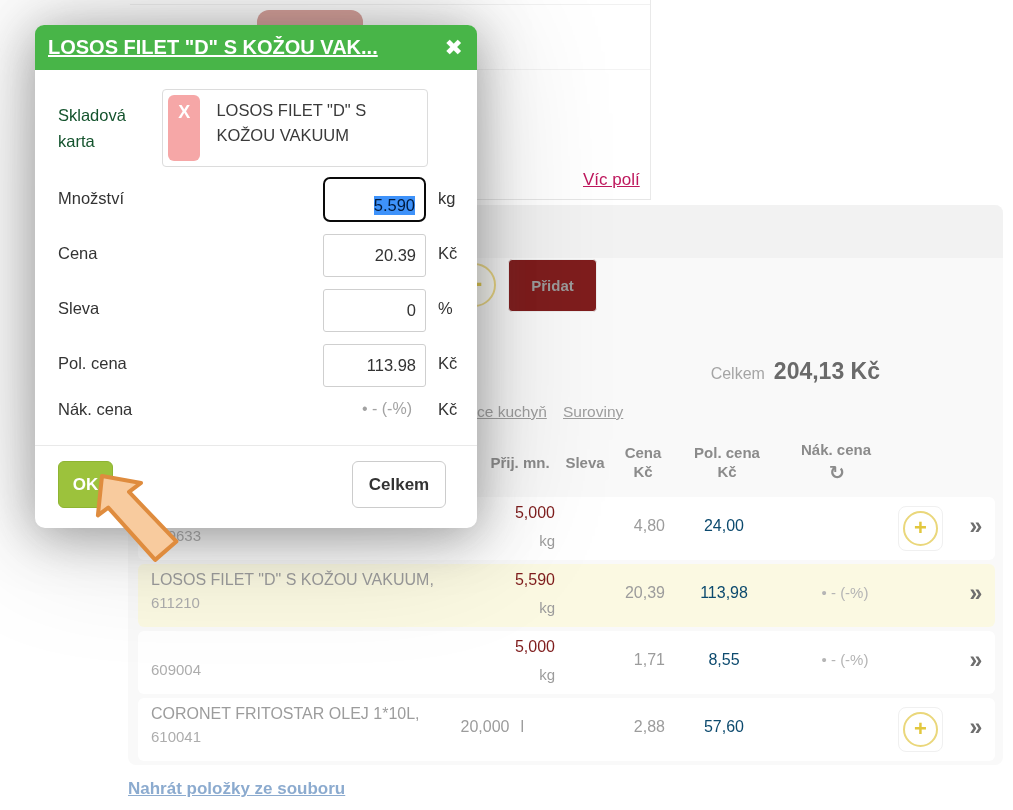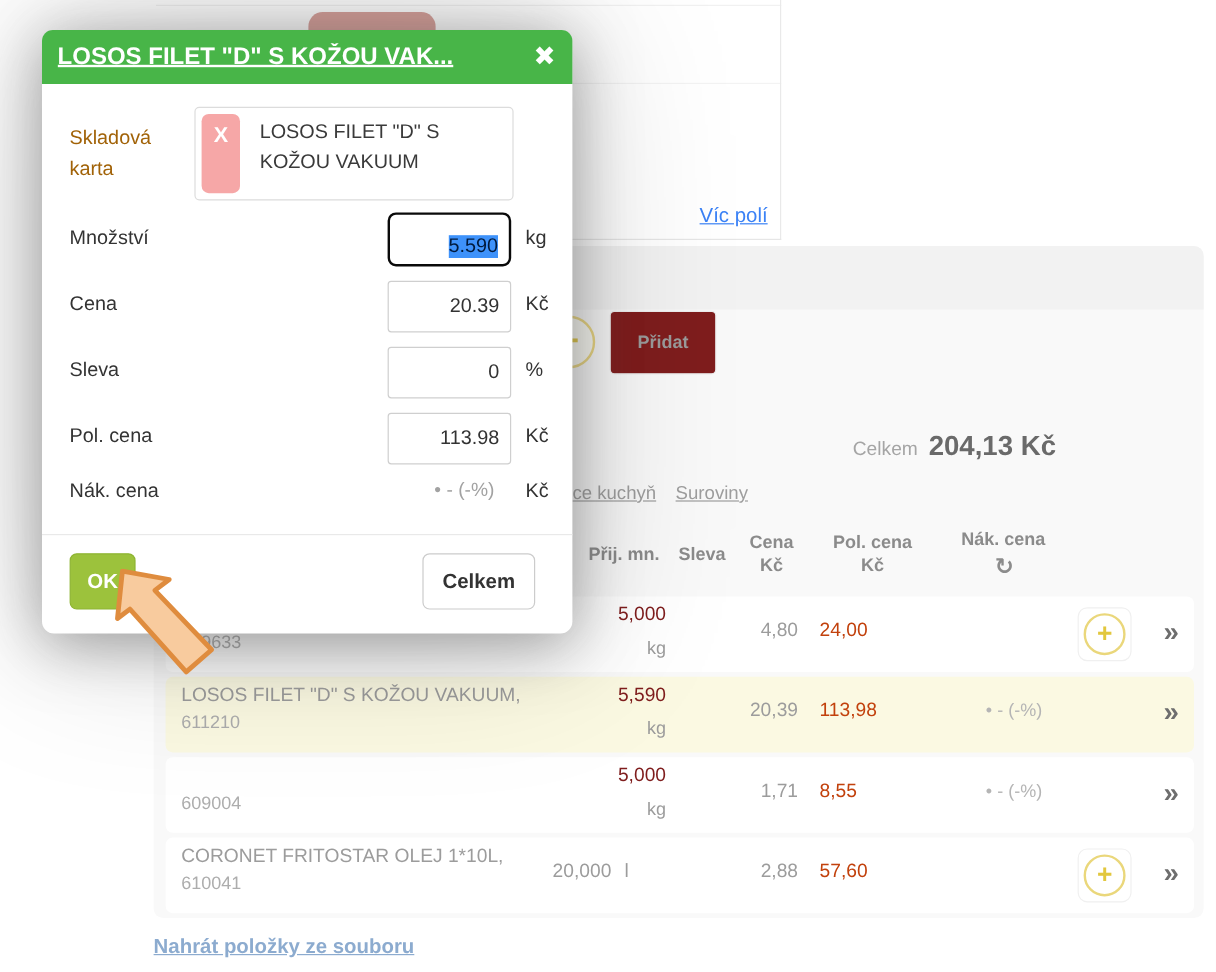--- a/index.html
+++ b/index.html
@@ -6,21 +6,21 @@
   body { font-family:"Liberation Sans", sans-serif; background:#fff; }
   .screen { position:relative; width:1013px; height:810px; background:#fff; overflow:hidden; }
   .abs { position:absolute; }
 
   
   .pink-peek { left:257px; top:10px; width:106px; height:16px; background:#d8a09a; border-radius:12px 12px 0 0; }
   .hline1 { left:130px; top:4px; width:521px; height:1px; background:#f1f1f1; }
   .hline2 { left:477px; top:69px; width:174px; height:1px; background:#f3f3f3; }
   .vline1 { left:650px; top:0; width:1px; height:200px; background:#e9e9e9; }
   .hline3 { left:462px; top:199px; width:189px; height:1px; background:#e6e6e6; }
-  .link { color:#3b82f6; text-decoration:underline; cursor:pointer; }
+  .link { color:#be185d; text-decoration:underline; cursor:pointer; }
   .vic-poli { left:583px; top:170px; font-size:17px; }
   .main-panel { left:128px; top:205px; width:875px; height:560px; background:#f9f9f9; border-radius:8px; }
   .panel-band { left:128px; top:205px; width:875px; height:53px; background:#f2f2f2; border-radius:8px 8px 0 0; }
   .plus-circle-btn { left:452px; top:263px; width:44px; height:44px; border:2px solid #ecd77f; border-radius:50%;
     color:#e0c63f; font-size:29px; font-weight:bold; text-align:center; line-height:38px; background:#fcfcf6; cursor:pointer; }
   .pridat-btn { left:508px; top:259px; width:89px; height:53px; background:#7f1d1d; border:1px solid #ededed;
     border-radius:4px; color:#9b9b9b; font-weight:bold; font-size:15px; display:flex; align-items:center; justify-content:center; cursor:pointer; }
   .celkem-wrap { left:640px; top:358px; width:240px; text-align:right; }
   .celkem-label { font-size:16px; color:#a5a5a5; }
   .celkem-value { font-size:23px; font-weight:bold; color:#6a6a6a; margin-left:9px; }
@@ -39,36 +39,36 @@
   .trow { left:138px; width:857px; height:63px; background:#fff; border-radius:6px; cursor:pointer; }
   .trow.hl { background:#fbf9e2; }
   .row1 { top:497px; } .row2 { top:564px; } .row3 { top:631px; } .row4 { top:698px; }
   .cell-name { left:13px; top:7px; font-size:16px; color:#9c9c9c; white-space:nowrap; }
   .cell-code { left:13px; top:30px; font-size:15px; color:#adadad; }
   .cell-qty  { left:335px; top:7px;  width:82px; text-align:right; font-size:16px; color:#7f1d1d; }
   .cell-unit { left:335px; top:35px; width:82px; text-align:right; font-size:15px; color:#9c9c9c; }
   .cell-qty-inline { left:276px; top:20px; width:110px; text-align:right; font-size:16px; color:#9c9c9c; }
   .cell-qty-inline .u { margin-left:11px; }
   .cell-cena { left:445px; top:20px; width:82px; text-align:right; font-size:16px; color:#9c9c9c; }
-  .cell-pol  { left:545px; top:20px; width:82px; text-align:left; font-size:16px; color:#c2410c; }
+  .cell-pol  { left:545px; top:20px; width:82px; text-align:center; font-size:16px; color:#0c4a6e; }
   .cell-nak  { left:645px; top:20px; width:124px; text-align:center; font-size:15px; color:#b5b5b5; }
   .row-plus-btn { left:760px; top:9px; width:45px; height:45px; background:#fff; border:1px solid #f0f0f0; border-radius:8px; cursor:pointer; }
   .row-plus-btn .circ { display:block; width:35px; height:35px; margin:4px auto; border:2px solid #ead77b; border-radius:50%;
     color:#e2c73e; font-size:22px; font-weight:bold; text-align:center; line-height:30px; }
   .cell-chevron { left:814px; top:16px; width:48px; text-align:center; font-size:23px; font-weight:bold; color:#6e6e6e; cursor:pointer; }
   .upload-link { left:128px; top:779px; font-size:17px; color:#8cabcf;font-weight:bold; }
 
   
   .modal { left:35px; top:25px; width:442px; height:503px; background:#fff; border-radius:10px; z-index:10;
     box-shadow:0 8px 50px rgba(90,90,90,.55), 0 0 140px rgba(0,0,0,.18); }
   .modal-header { height:45px; background:#48b548; border-radius:9px 9px 0 0; display:flex; align-items:center; padding:0 14px 0 13px; }
   .modal-title { flex:1; font-size:20px; font-weight:bold; color:#fff; text-decoration:underline; white-space:nowrap; overflow:hidden; }
   .modal-close { font-family:"DejaVu Sans", sans-serif; font-size:22px; font-weight:bold; color:#fff; margin-left:8px; cursor:pointer; }
   .f-label { left:23px; font-size:16.5px; color:#333; }
-  .skladova-label { left:23px; top:78px; width:95px; font-size:16.5px; color:#a16207; line-height:1.55; }
+  .skladova-label { left:23px; top:78px; width:95px; font-size:16.5px; color:#14532d; line-height:1.55; }
   .skladova-box { left:127px; top:64px; width:266px; height:78px; border:1px solid #dcdcdc; border-radius:4px; display:flex; background:#fff; }
   .skladova-x { width:45px; margin:5px; background:#f6a7a7; border-radius:6px; color:#fff; font-weight:bold; font-size:18px;
     text-align:center; padding-top:7px; cursor:pointer; }
   .skladova-text { padding:8px 4px 0 11px; font-size:16.5px; color:#3a3a3a; line-height:1.5; }
   .qty-box { left:288px; top:152px; width:103px; height:45px; border:2px solid #0a0a0a; border-radius:7px;
     display:flex; justify-content:flex-end; align-items:center; padding-right:9px; font-size:16.5px; cursor:text; }
   .qty-box .sel { background:#3e92fa; color:#001a3d;margin-top:12px; }
   .f-input { left:288px; width:103px; height:43px; border:1px solid #cfcfcf; border-radius:3px; text-align:right;
     padding:0 9px; font-size:16.5px; color:#333; font-family:"Liberation Sans", sans-serif; background:#fff; }
   .in-cena { top:209px; } .in-sleva { top:264px; } .in-pol { top:319px; }

